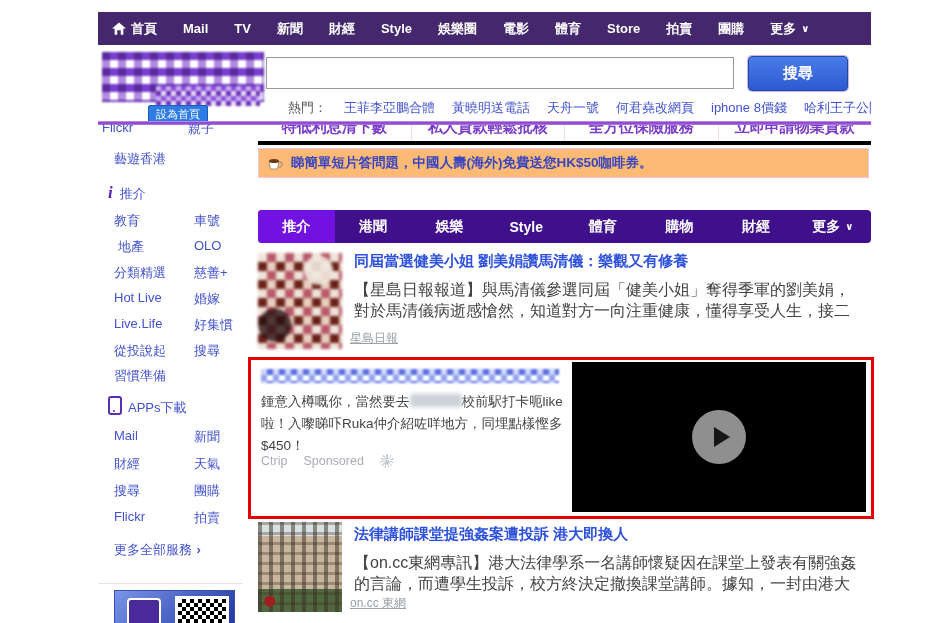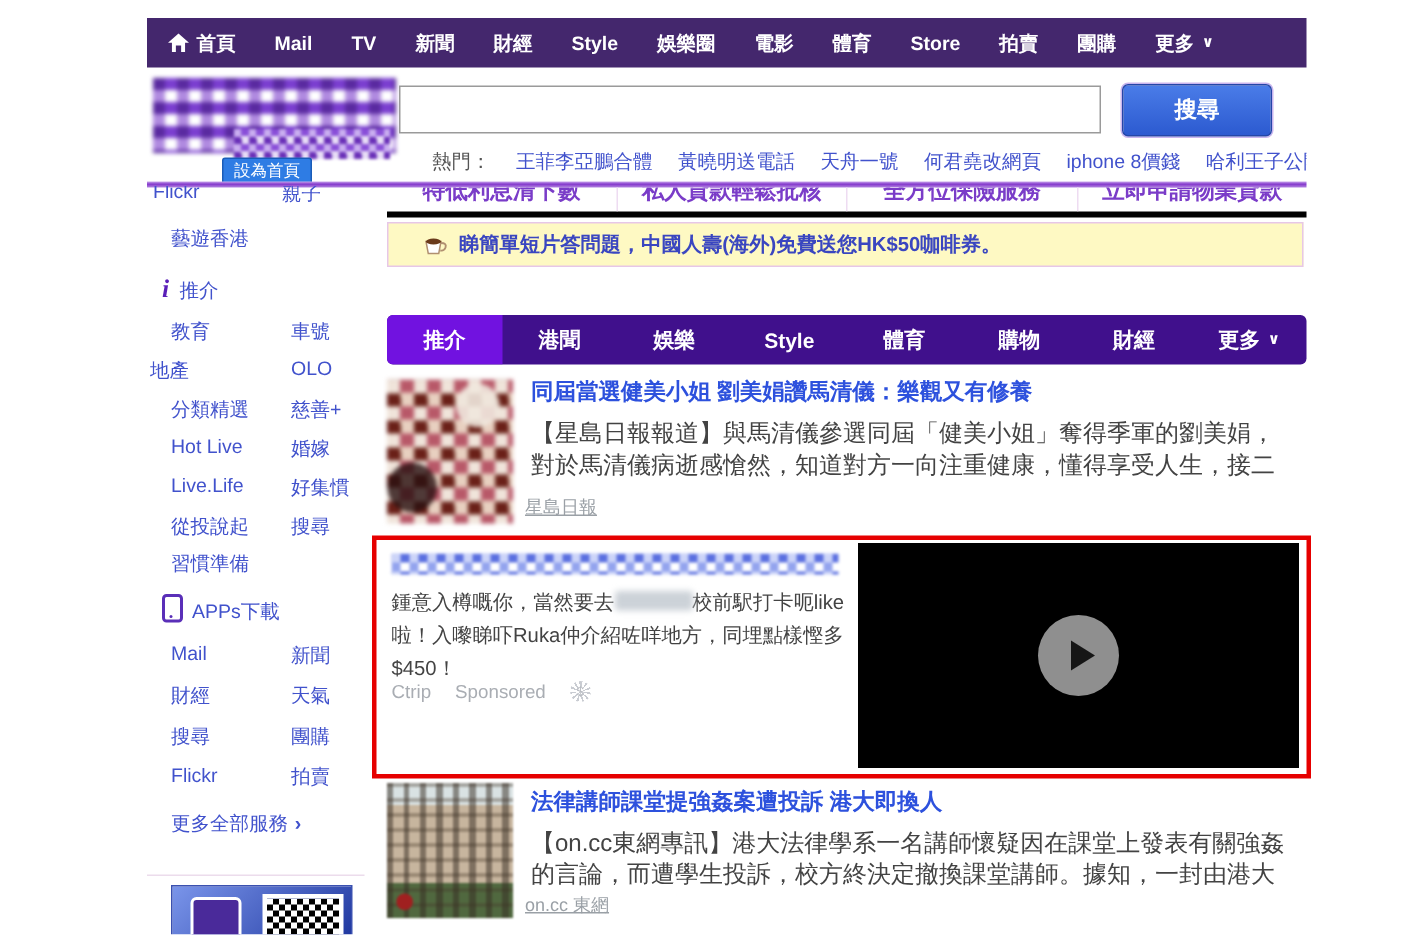--- a/index.html
+++ b/index.html
@@ -55,21 +55,21 @@
   .sb-hr{left:62px;top:583px;width:145px;height:1px;background:#ecdcec;}
   .appbox{left:78px;top:590px;width:119px;height:33px;
      background:linear-gradient(135deg,#7a95ea,#2038a0);border:1px solid #3a50b0;}
   .appbox .mini-phone{position:absolute;left:12px;top:7px;width:30px;height:30px;background:#4a2a9a;
      border:2px solid #fff;border-radius:4px;}
   .appbox .qr{position:absolute;left:60px;top:5px;width:48px;height:34px;background:
      conic-gradient(#000 25%,#fff 0 50%,#000 0 75%,#fff 0) 0 0/8px 8px;border:3px solid #fff;}
 
   
   .promo{left:222px;top:148px;width:611px;height:30px;border:1px solid #e7c7e7;display:flex;
-     align-items:center;gap:7px;padding:0 23px;box-sizing:border-box;background:#fef9c3;}
+     align-items:center;gap:7px;padding:0 8px;box-sizing:border-box;background:#fdba74;}
   .promo-text{color:#3a46c0;font-size:13.5px;font-weight:bold;cursor:pointer;white-space:nowrap;}
 
   
   .tabbar{left:222px;top:210px;width:613px;height:33px;background:#40108c;border-radius:4px;
      display:flex;overflow:hidden;}
   .tab{flex:1;display:flex;align-items:center;justify-content:center;gap:5px;color:#fff;
      font-size:14px;font-weight:bold;cursor:pointer;white-space:nowrap;}
   .tab.active{background:#7112e0;}
 
   
@@ -173,21 +173,21 @@
     <span class="sb-link" style="left:90px;text-align:right;">親子</span>
   </div>
   <span class="abs sb-link" style="left:78px;top:150px;">藝遊香港</span>
 
   <div class="abs" style="left:72px;top:183px;">
     <span class="info-i">i</span><span class="sb-link">推介</span>
   </div>
 
   <span class="abs sb-link" style="left:78px;top:212px;">教育</span>
   <span class="abs sb-link" style="left:158px;top:212px;text-align:center;">車號</span>
-  <span class="abs sb-link" style="left:64px;top:238px;font-family:Liberation Mono, monospace;">地產</span>
+  <span class="abs sb-link" style="left:82px;top:238px;font-family:Liberation Mono, monospace;">地產</span>
   <span class="abs sb-link" style="left:158px;top:238px;">OLO</span>
   <span class="abs sb-link" style="left:78px;top:264px;">分類精選</span>
   <span class="abs sb-link" style="left:158px;top:264px;">慈善+</span>
   <span class="abs sb-link" style="left:78px;top:290px;">Hot Live</span>
   <span class="abs sb-link" style="left:158px;top:290px;">婚嫁</span>
   <span class="abs sb-link" style="left:78px;top:316px;">Live.Life</span>
   <span class="abs sb-link" style="left:158px;top:316px;">好集慣</span>
   <span class="abs sb-link" style="left:78px;top:342px;">從投說起</span>
   <span class="abs sb-link" style="left:158px;top:342px;">搜尋</span>
   <span class="abs sb-link" style="left:78px;top:367px;">習慣準備</span>

